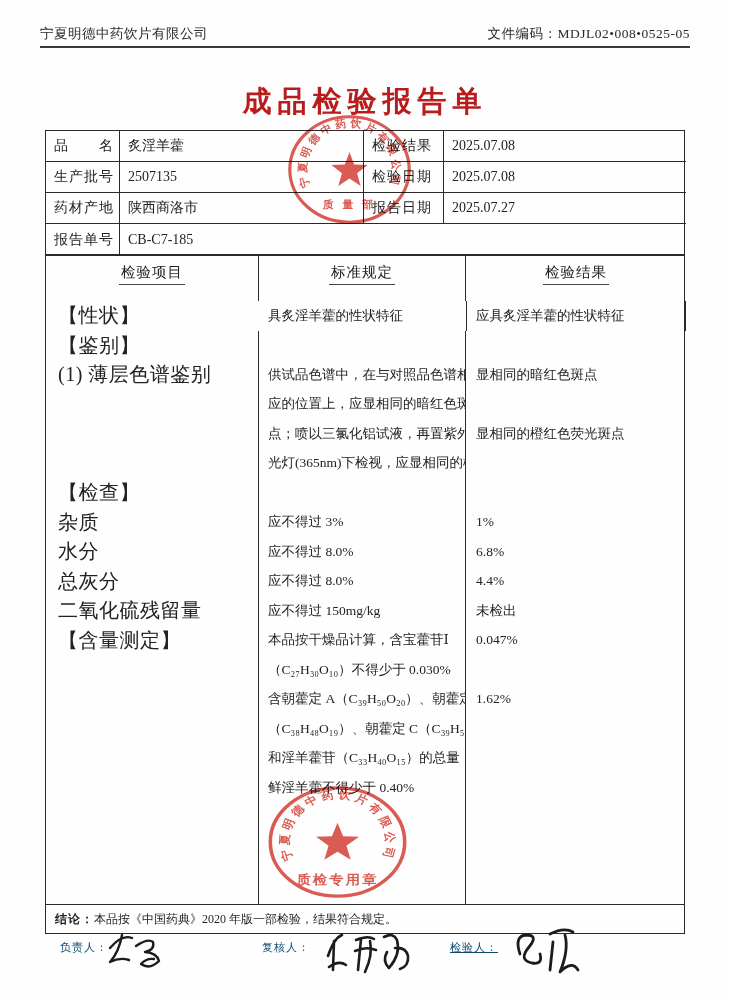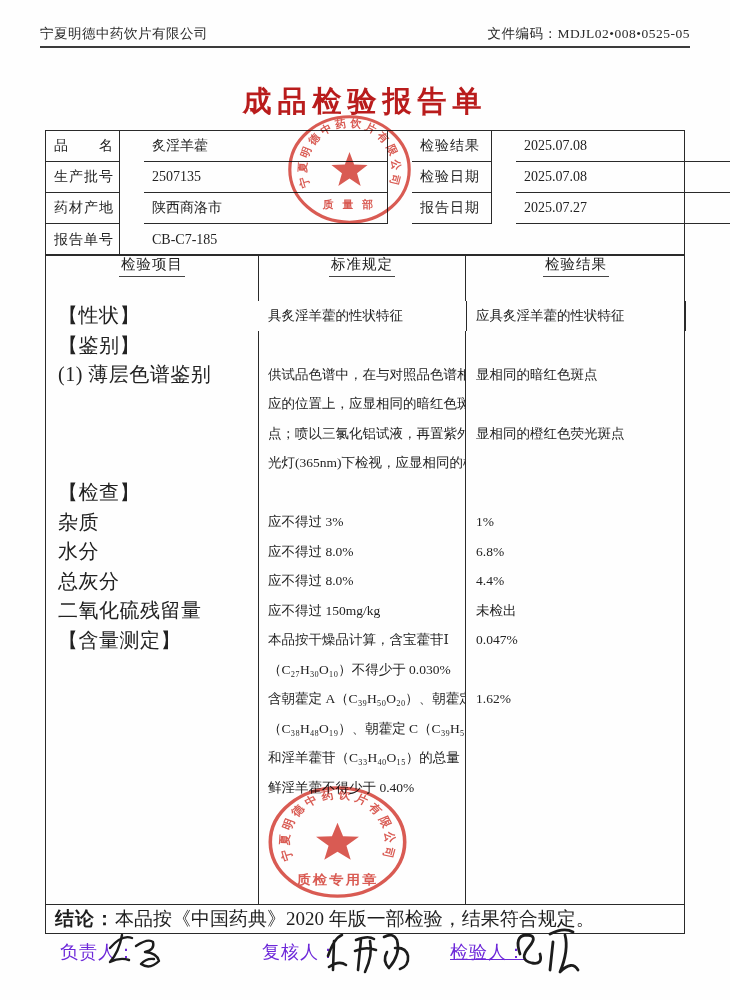--- a/index.html
+++ b/index.html
@@ -18,54 +18,54 @@
     display: flex; justify-content: space-between; font-size: 13.5px; letter-spacing: 0.5px; color: #2a2a2a; }
   .header-rule { position: absolute; top: 46px; left: 40px; width: 650px; height: 2px; background: #3c3c3c; }
 
   
   .report-title { position: absolute; top: 82px; left: 0; width: 100%;
     text-align: center; font-size: 29px; font-weight: bold; letter-spacing: 6px; color: #b91c1c; }
 
   
   .info-table { position: absolute; left: 45px; top: 130px; width: 640px;
     border: 1px solid #2a2a2a; background: transparent; }
-  .info-row { display: grid; grid-template-columns: 74px 244px 80px 242px; height: 31px; gap: 24px; }
+  .info-row { display: grid; grid-template-columns: 74px 244px 80px 242px; height: 31px; }
   .info-row.last { grid-template-columns: 74px 566px; }
   .info-cell { display: flex; align-items: center; font-size: 14px;
     border-right: 1px solid #2a2a2a; border-bottom: 1px solid #2a2a2a;
     padding: 0 8px; white-space: nowrap; overflow: hidden; color: #222; }
   .info-cell.lastcol { border-right: none; }
   .info-row.last .info-cell { border-bottom: none; }
   .info-label { letter-spacing: 1px; }
 
   
   .main-table { position: absolute; left: 45px; top: 254px; width: 640px; height: 651px;
     border: 1px solid #2a2a2a; display: flex; flex-direction: column; }
   .mt-header { display: grid; grid-template-columns: 212px 208px 220px; height: 46px; flex: 0 0 auto; }
-  .mt-hcell { display: flex; justify-content: center; align-items: flex-start; 
+  .mt-hcell { display: flex; justify-content: center; align-items: flex-start; padding-top: 8px;
     font-size: 14.5px; letter-spacing: 1px; color: #222; }
   .mt-hcell span { border-bottom: 1px solid #444; padding: 0 2px 2px 2px; }
   .mt-hcell.mid { border-left: 1px solid #2a2a2a; border-right: 1px solid #2a2a2a; }
   .mt-body { flex: 0 0 auto; }
   .mt-row { display: grid; grid-template-columns: 212px 208px 220px; height: 29.5px; }
   .mt-c { display: flex; align-items: center; font-size: 20px; white-space: nowrap; overflow: hidden; color: #222; }
   .mt-c.c1 { padding-left: 12px; letter-spacing: 0.5px; }
   .mt-c.c2 { padding-left: 9px; border-left: 1px solid #2a2a2a; border-right: 1px solid #2a2a2a; font-size: 13.5px; }
   .mt-c.c3 { padding-left: 10px; font-size: 13.5px; }
   .mt-filler { flex: 1 1 auto; display: grid; grid-template-columns: 212px 208px 220px; }
   .mt-filler .fc2 { border-left: 1px solid #2a2a2a; border-right: 1px solid #2a2a2a; }
 
   
   .conclusion { position: absolute; left: 45px; top: 904px; width: 640px; height: 30px;
     border: 1px solid #2a2a2a; display: flex; align-items: center; padding: 0 9px;
-    font-size: 19px; color: #1d1d1d; white-space: nowrap; font-family: Liberation Serif, serif; }
+    font-size: 12px; color: #1d1d1d; white-space: nowrap; font-family: Liberation Serif, serif; }
   .conclusion .c-label { font-weight: bold; letter-spacing: 1px; }
 
   
-  .sig-label { position: absolute; font-size: 18px; letter-spacing: 1px; color: #6d28d9; }
+  .sig-label { position: absolute; font-size: 11px; letter-spacing: 1px; color: #0c4a6e; }
   .sig-svg { position: absolute; }
   .sig-svg path { fill: none; stroke: #1c1c1c; stroke-linecap: round; stroke-linejoin: round; }
 
   
   .stamp { position: absolute; mix-blend-mode: multiply; opacity: 0.88; color: var(--stamp-color, #d5443b); }
   .stamp text { fill: currentColor; font-family: "Liberation Serif", serif; font-weight: bold; }
 </style>
 </head>
 <body style="--stamp-color: #d5443b;">
 

